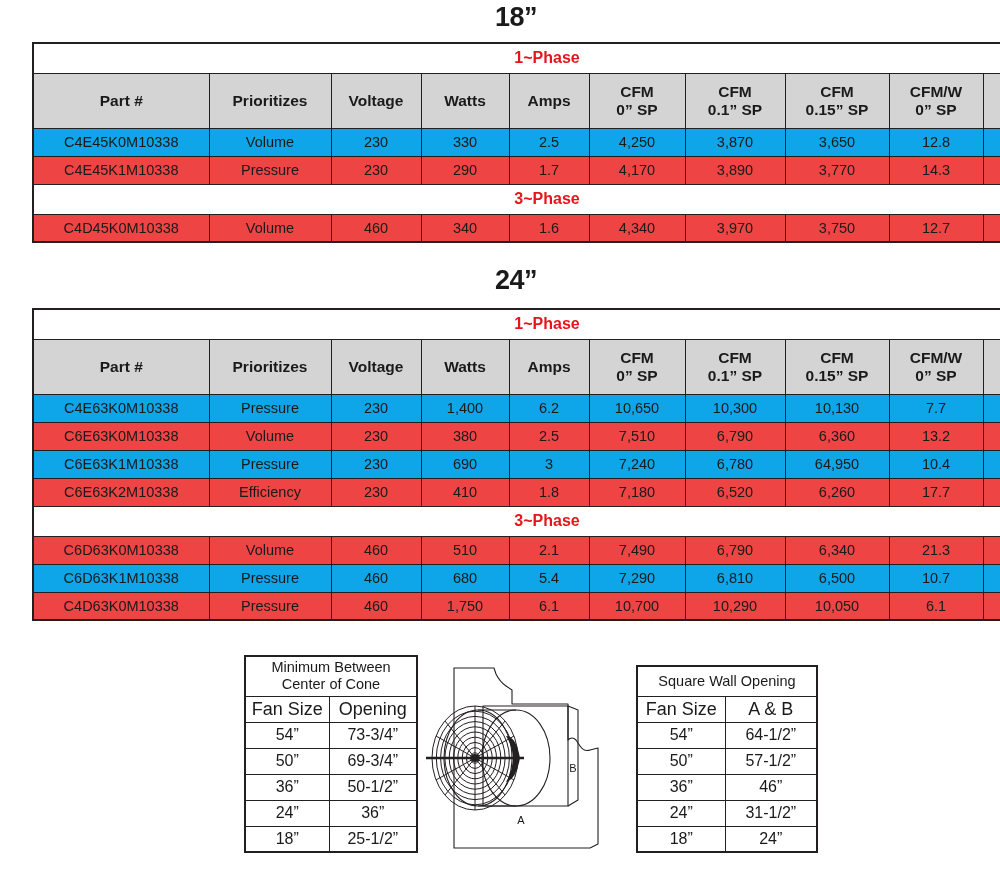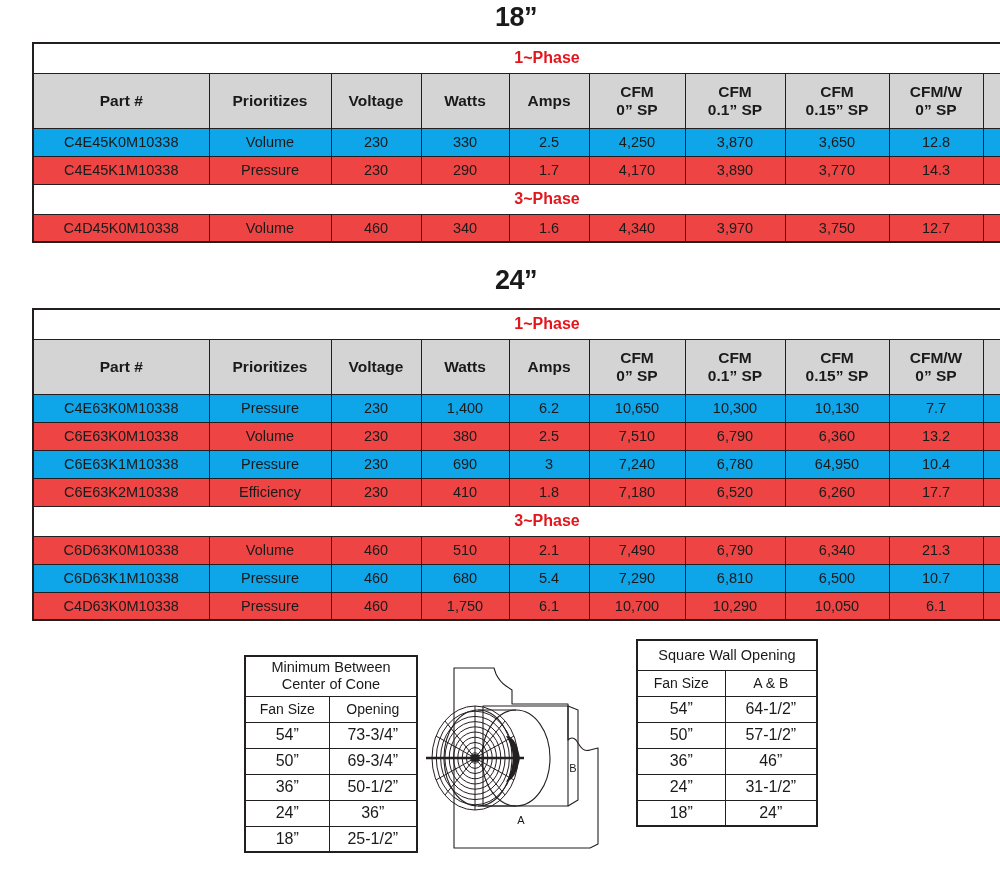--- a/index.html
+++ b/index.html
@@ -95,27 +95,27 @@
     padding: 0 2px;
     color: #1a1a1a;
   }
   .mini-table tr.mini-title td {
     font-size: 14.5px;
     height: 40px;
     line-height: 1.18;
     border-left: none;
     border-right: none;
   }
-  .mini-table tr.mini-head td { font-size: 14px; }
+  .mini-table tr.mini-head td { font-size: 18px; }
 
   #table-cone { left: 228px; top: 655px; width: 172px; }
   #table-cone .mc-1 { width: 84px; }
   #table-cone .mc-2 { width: 88px; }
 
-  #table-wall { left: 620px; top: 639px; width: 180px; }
+  #table-wall { left: 620px; top: 665px; width: 180px; }
   #table-wall .mw-1 { width: 88px; }
   #table-wall .mw-2 { width: 92px; }
 
   
   #fan-diagram {
     position: absolute;
     left: 404px;
     top: 648px;
     width: 210px;
     height: 222px;

